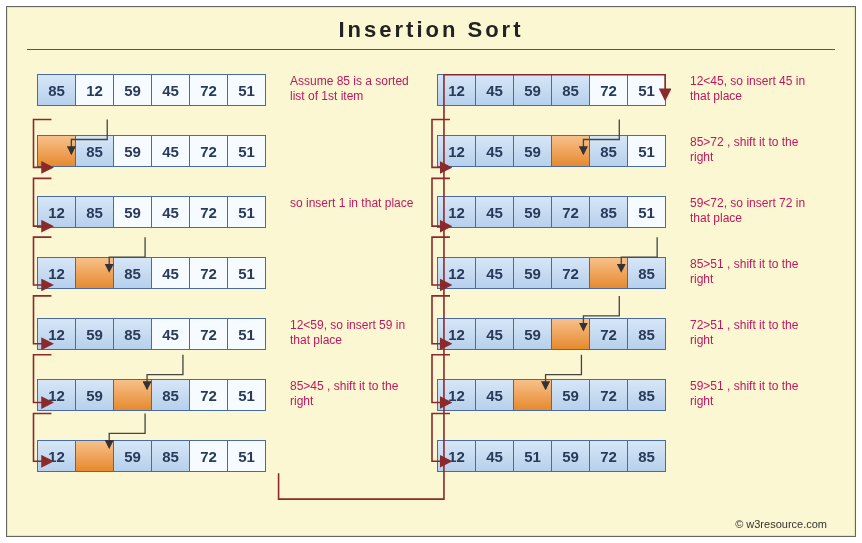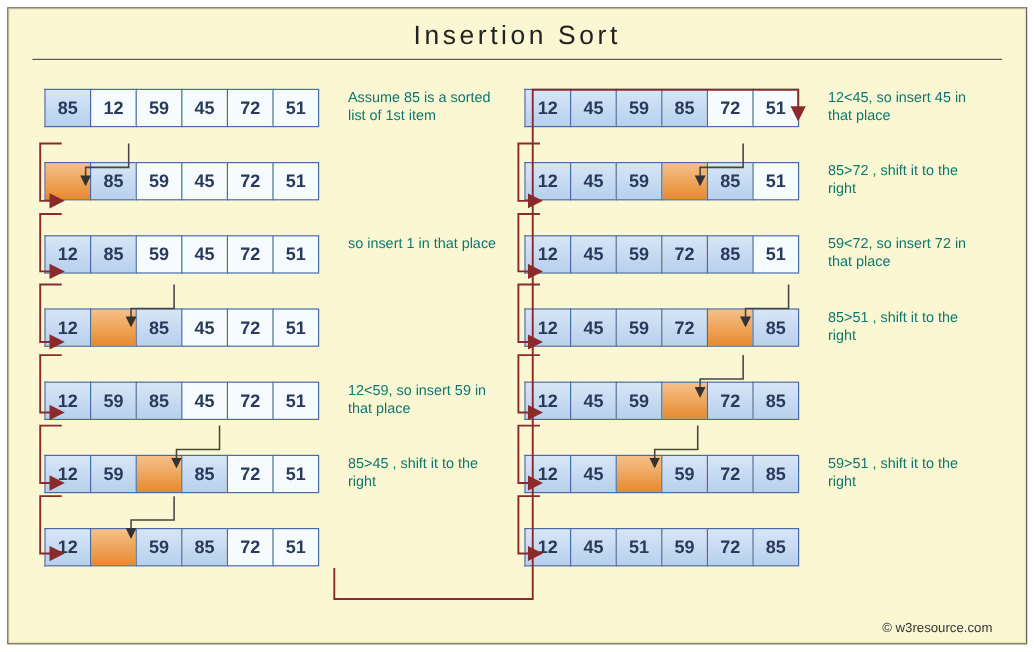--- a/index.html
+++ b/index.html
@@ -16,21 +16,21 @@
   .frame {
     position: absolute;
     left: 6px; top: 6px; right: 6px; bottom: 6px;
     border: 1px solid #666;
     background: #fbf7d2; 
     box-shadow: inset 0 0 0 1px #e9e4b0;
   }
   .title {
     text-align: center;
     font-size: 22px;
-    font-weight: normal;
+    font-weight: bold;
     color: #222;
     letter-spacing: 3px;
     padding: 10px 0 6px 0;
   }
   .hr {
     margin: 0 20px;
     border-bottom: 1px solid #555;
   }
   .cols {
     display: flex;
@@ -65,21 +65,21 @@
     background: #f6fbff;
     box-sizing: border-box;
   }
   .cell.blue   { background: linear-gradient(#d6e6f7,#b7d0ec); }
   .cell.orange { background: linear-gradient(#f7c08a,#e68a2e); color:#5a3310; }
   .desc {
     width: 130px;
     margin-left: 24px;
     font-size: 12px;
     line-height: 1.25;
-    color: #0f766e;
+    color: #be185d;
   }
   .foot {
     position: absolute;
     right: 28px; bottom: 6px;
     font-size: 11px;
     color: #333;
   }
 
   svg.overlay {
     position: absolute;
@@ -220,20 +220,21 @@
           </div>
           <div class="step">
             <div class="array">
               <div class="cell blue">12</div>
               <div class="cell blue">45</div>
               <div class="cell blue">59</div>
               <div class="cell orange"></div>
               <div class="cell blue">72</div>
               <div class="cell blue">85</div>
             </div>
+            <div class="desc">72&gt;51 , shift it to the right</div>
           </div>
           <div class="step">
             <div class="array">
               <div class="cell blue">12</div>
               <div class="cell blue">45</div>
               <div class="cell orange"></div>
               <div class="cell blue">59</div>
               <div class="cell blue">72</div>
               <div class="cell blue">85</div>
             </div>

